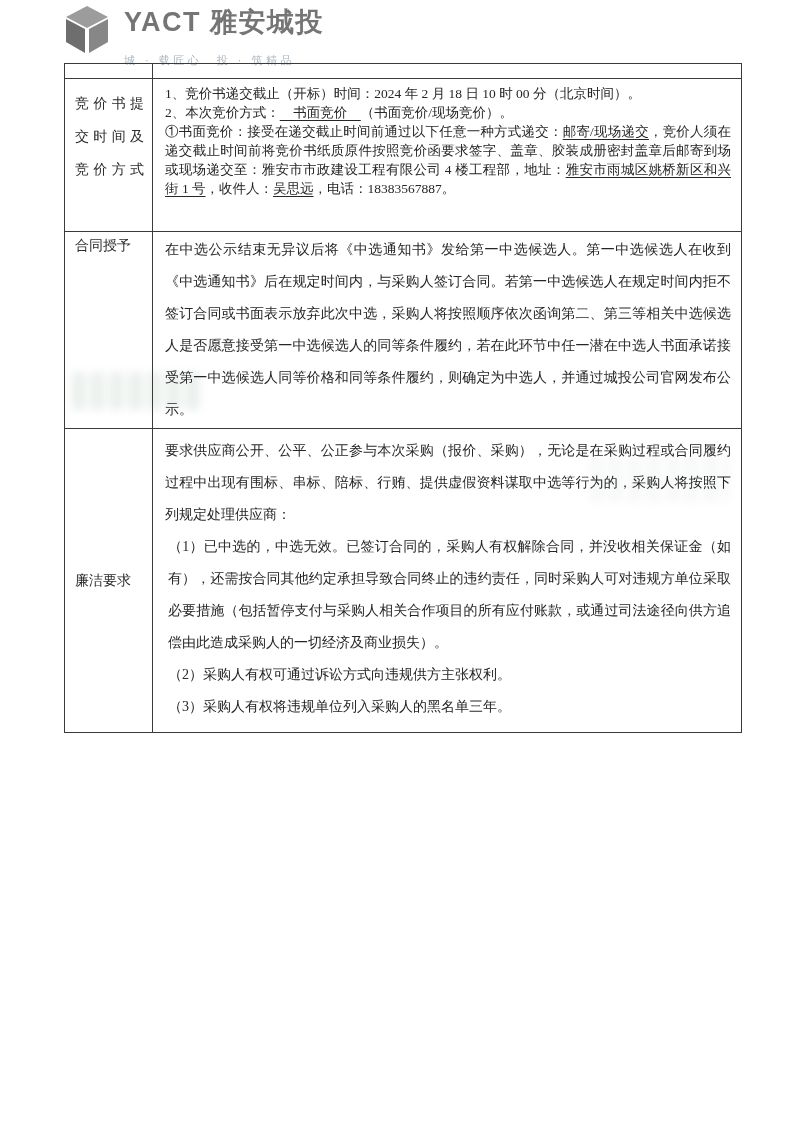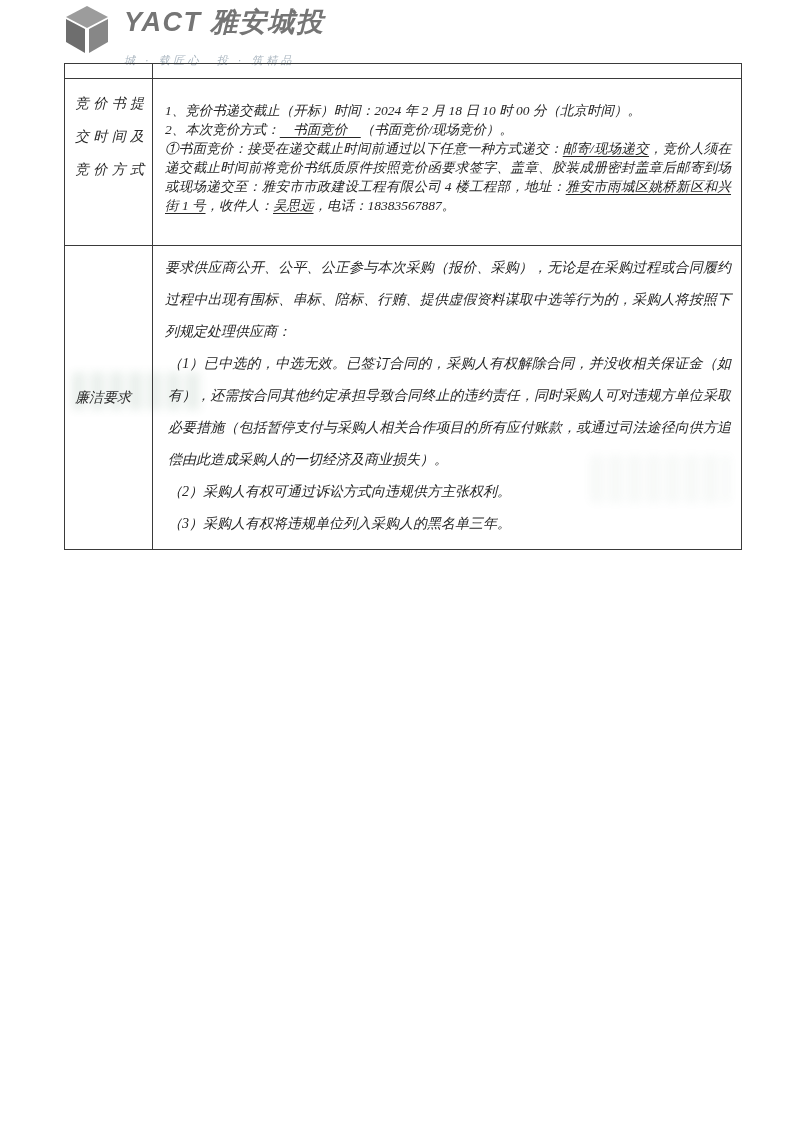--- a/index.html
+++ b/index.html
@@ -1,19 +1,19 @@
 <!DOCTYPE html>
 <html><head>
 <meta charset="utf-8">
 <style>
   html,body { margin:0; padding:0; background:#ffffff; }
   .page {
     position:relative; width:800px; height:837px; margin:0 auto;
     background:#ffffff; overflow:hidden;
-    font-family:"Liberation Serif","DejaVu Serif",serif; color:#262626;font-style:italic;
+    font-family:"Liberation Serif","DejaVu Serif",serif; color:#262626;
   }
   
   .logo { position:absolute; left:64px; top:4px; display:flex; align-items:flex-start; }
   .logo-icon { width:46px; height:52px; margin-right:14px; }
   .logo-text { padding-top:4px; font-family:"Liberation Sans","DejaVu Sans",sans-serif; }
   .brand { font-size:27px; font-weight:600; color:#757575; letter-spacing:1.5px; line-height:28px; }
   .tagline { margin-top:17px; font-size:11px; color:#a9b5bf; letter-spacing:3.5px; }
   
   table.doc {
     position:absolute; left:64px; top:63px; width:677px;
@@ -24,21 +24,21 @@
   tr.r1 td { height:144px; }
   tr.r2 td { height:37px; }
   tr.r3 td { height:191px; }
   tr.r4 td { height:297px; }
   .label-cell { padding:0 8px 0 10px; font-size:14px; color:#2b2b2b; }
   .label-justify { text-align:justify; text-align-last:justify; line-height:33px; }
   tr.r1 .label-cell { padding-top:8px; }
   tr.r2 .label-cell, tr.r4 .label-cell { vertical-align:middle; }
   tr.r3 .label-cell { padding-top:5px; }
   .content-cell { padding:0 10px 0 12px; }
-  tr.r1 .content-cell { padding-top:22px; font-size:13.5px; line-height:19px;border-radius:13px; }
+  tr.r1 .content-cell { padding-top:5px; font-size:13.5px; line-height:19px;border-radius:13px; }
   tr.r1 .content-cell p { margin:0; text-align:justify; }
   tr.r2 .content-cell { vertical-align:middle; padding-left:20px; font-size:13.5px; }
   tr.r3 .content-cell { padding-top:2px; font-size:14px; line-height:32px; }
   tr.r3 .content-cell p { margin:0; text-align:justify; }
   tr.r4 .content-cell { padding-top:6px; font-size:14px; line-height:32px; }
   tr.r4 .content-cell p { margin:0; text-align:justify; }
   tr.r4 .content-cell p.numbered { padding-left:3px; }
   .u { text-decoration:underline; text-underline-offset:3px; }
   
   .footer {
@@ -88,20 +88,26 @@
       <td></td>
     </tr>
     <tr class="r1">
       <td class="label-cell label-justify">竞价书提交时间及竞价方式</td>
       <td class="content-cell">
         <p>1、竞价书递交截止（开标）时间：2024 年 2 月 18 日 10 时 00 分（北京时间）。</p>
         <p><span>2、本次竞价方式：</span><span class="u">　书面竞价　</span><span>（书面竞价/现场竞价）。</span></p>
         <p><span>①书面竞价：接受在递交截止时间前通过以下任意一种方式递交：</span><span class="u">邮寄/现场递交</span><span>，竞价人须在递交截止时间前将竞价书纸质原件按照竞价函要求签字、盖章、胶装成册密封盖章后邮寄到场或现场递交至：雅安市市政建设工程有限公司 4 楼工程部，地址：</span><span class="u">雅安市雨城区姚桥新区和兴街 1 号</span><span>，收件人：</span><span class="u">吴思远</span><span>，电话：18383567887。</span></p>
       </td>
     </tr>
+    <tr class="r3">
+      <td class="label-cell">合同授予</td>
+      <td class="content-cell">
+        <p>在中选公示结束无异议后将《中选通知书》发给第一中选候选人。第一中选候选人在收到《中选通知书》后在规定时间内，与采购人签订合同。若第一中选候选人在规定时间内拒不签订合同或书面表示放弃此次中选，采购人将按照顺序依次函询第二、第三等相关中选候选人是否愿意接受第一中选候选人的同等条件履约，若在此环节中任一潜在中选人书面承诺接受第一中选候选人同等价格和同等条件履约，则确定为中选人，并通过城投公司官网发布公示。</p>
+      </td>
+    </tr>
     <tr class="r4">
       <td class="label-cell">廉洁要求</td>
       <td class="content-cell">
         <p>要求供应商公开、公平、公正参与本次采购（报价、采购），无论是在采购过程或合同履约过程中出现有围标、串标、陪标、行贿、提供虚假资料谋取中选等行为的，采购人将按照下列规定处理供应商：</p>
         <p class="numbered">（1）已中选的，中选无效。已签订合同的，采购人有权解除合同，并没收相关保证金（如有），还需按合同其他约定承担导致合同终止的违约责任，同时采购人可对违规方单位采取必要措施（包括暂停支付与采购人相关合作项目的所有应付账款，或通过司法途径向供方追偿由此造成采购人的一切经济及商业损失）。</p>
         <p class="numbered">（2）采购人有权可通过诉讼方式向违规供方主张权利。</p>
         <p class="numbered">（3）采购人有权将违规单位列入采购人的黑名单三年。</p>
       </td>
     </tr>
   </tbody>

